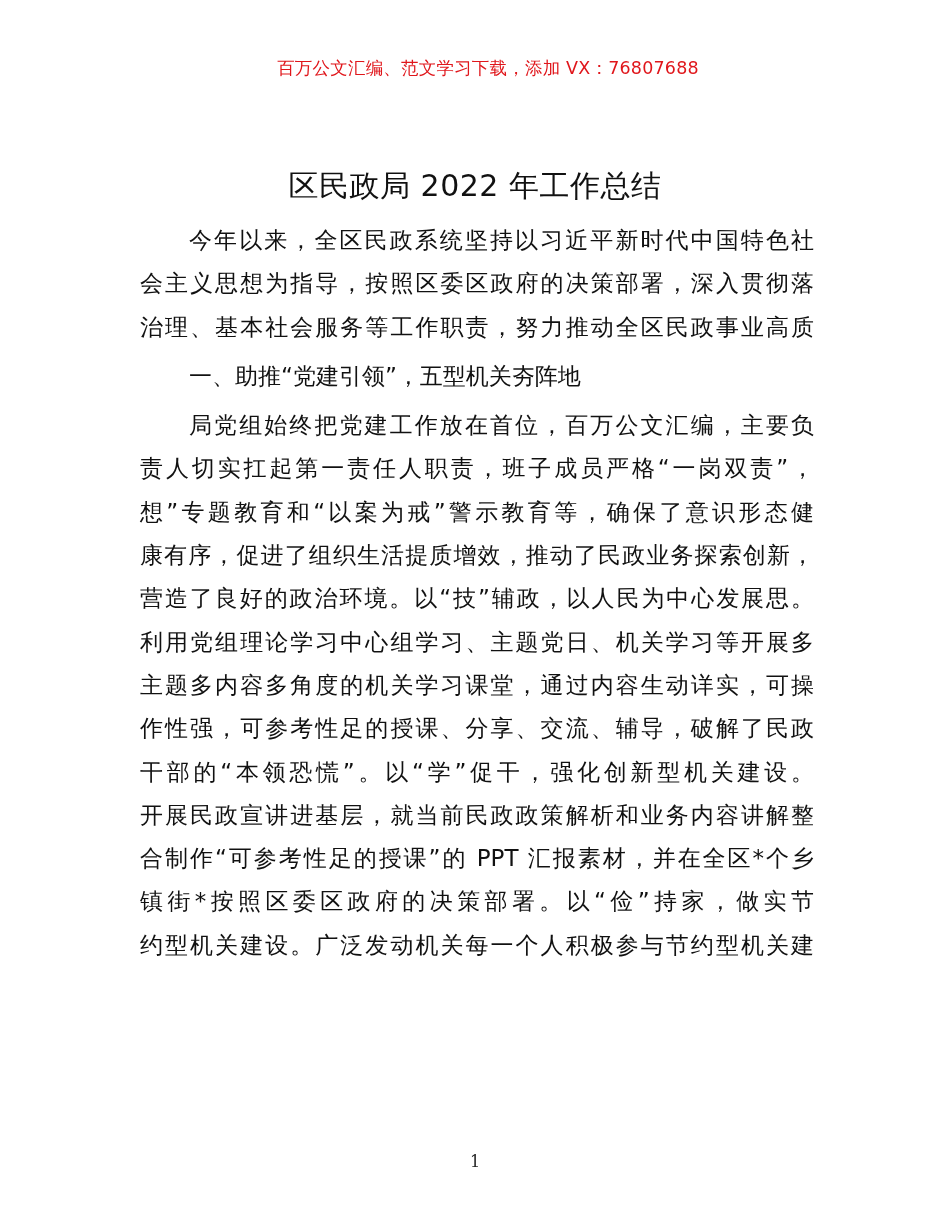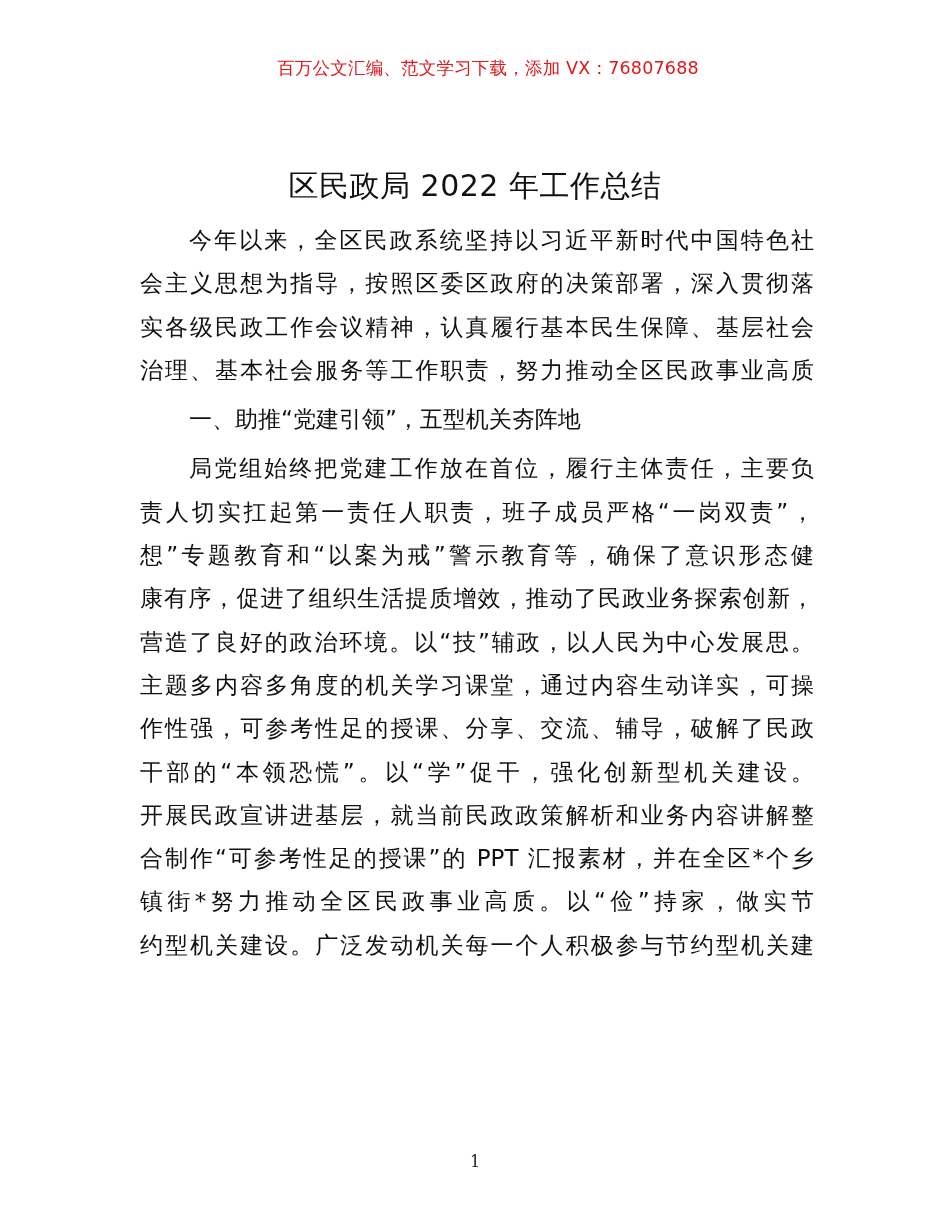--- a/index.html
+++ b/index.html
@@ -73,37 +73,37 @@
 
 <div class="header-banner">百万公文汇编、范文学习下载，添加 VX：76807688</div>
 
 <div class="doc-title">区民政局 2022 年工作总结</div>
 
 <div class="body-text">
 
   <div>
     <span class="line first">今年以来，全区民政系统坚持以习近平新时代中国特色社</span>
     <span class="line">会主义思想为指导，按照区委区政府的决策部署，深入贯彻落</span>
-    <span class="line">实各级民政工作会议精神，认真履行基本民生保障、基层社会</span>
     <span class="line">治理、基本社会服务等工作职责，努力推动全区民政事业高质</span>
   </div>
 
   <div style="margin: 6px 0 6px 0;">
     <span class="line first last">一、助推“党建引领”，五型机关夯阵地</span>
   </div>
 
   <div>
-    <span class="line first">局党组始终把党建工作放在首位，履行主体责任，主要负</span>
+    <span class="line first">局党组始终把党建工作放在首位，百万公文汇编，主要负</span>
     <span class="line">责人切实扛起第一责任人职责，班子成员严格“一岗双责”，</span>
     <span class="line">想”专题教育和“以案为戒”警示教育等，确保了意识形态健</span>
     <span class="line">康有序，促进了组织生活提质增效，推动了民政业务探索创新，</span>
     <span class="line">营造了良好的政治环境。以“技”辅政，以人民为中心发展思。</span>
+    <span class="line">利用党组理论学习中心组学习、主题党日、机关学习等开展多</span>
     <span class="line">主题多内容多角度的机关学习课堂，通过内容生动详实，可操</span>
     <span class="line">作性强，可参考性足的授课、分享、交流、辅导，破解了民政</span>
     <span class="line">干部的“本领恐慌”。以“学”促干，强化创新型机关建设。</span>
     <span class="line">开展民政宣讲进基层，就当前民政政策解析和业务内容讲解整</span>
     <span class="line">合制作“可参考性足的授课”的 PPT 汇报素材，并在全区*个乡</span>
-    <span class="line">镇街*努力推动全区民政事业高质。以“俭”持家，做实节</span>
+    <span class="line">镇街*按照区委区政府的决策部署。以“俭”持家，做实节</span>
     <span class="line">约型机关建设。广泛发动机关每一个人积极参与节约型机关建</span>
   </div>
 </div>
 
 <div class="page-number">1</div>
 
 </body></html>

